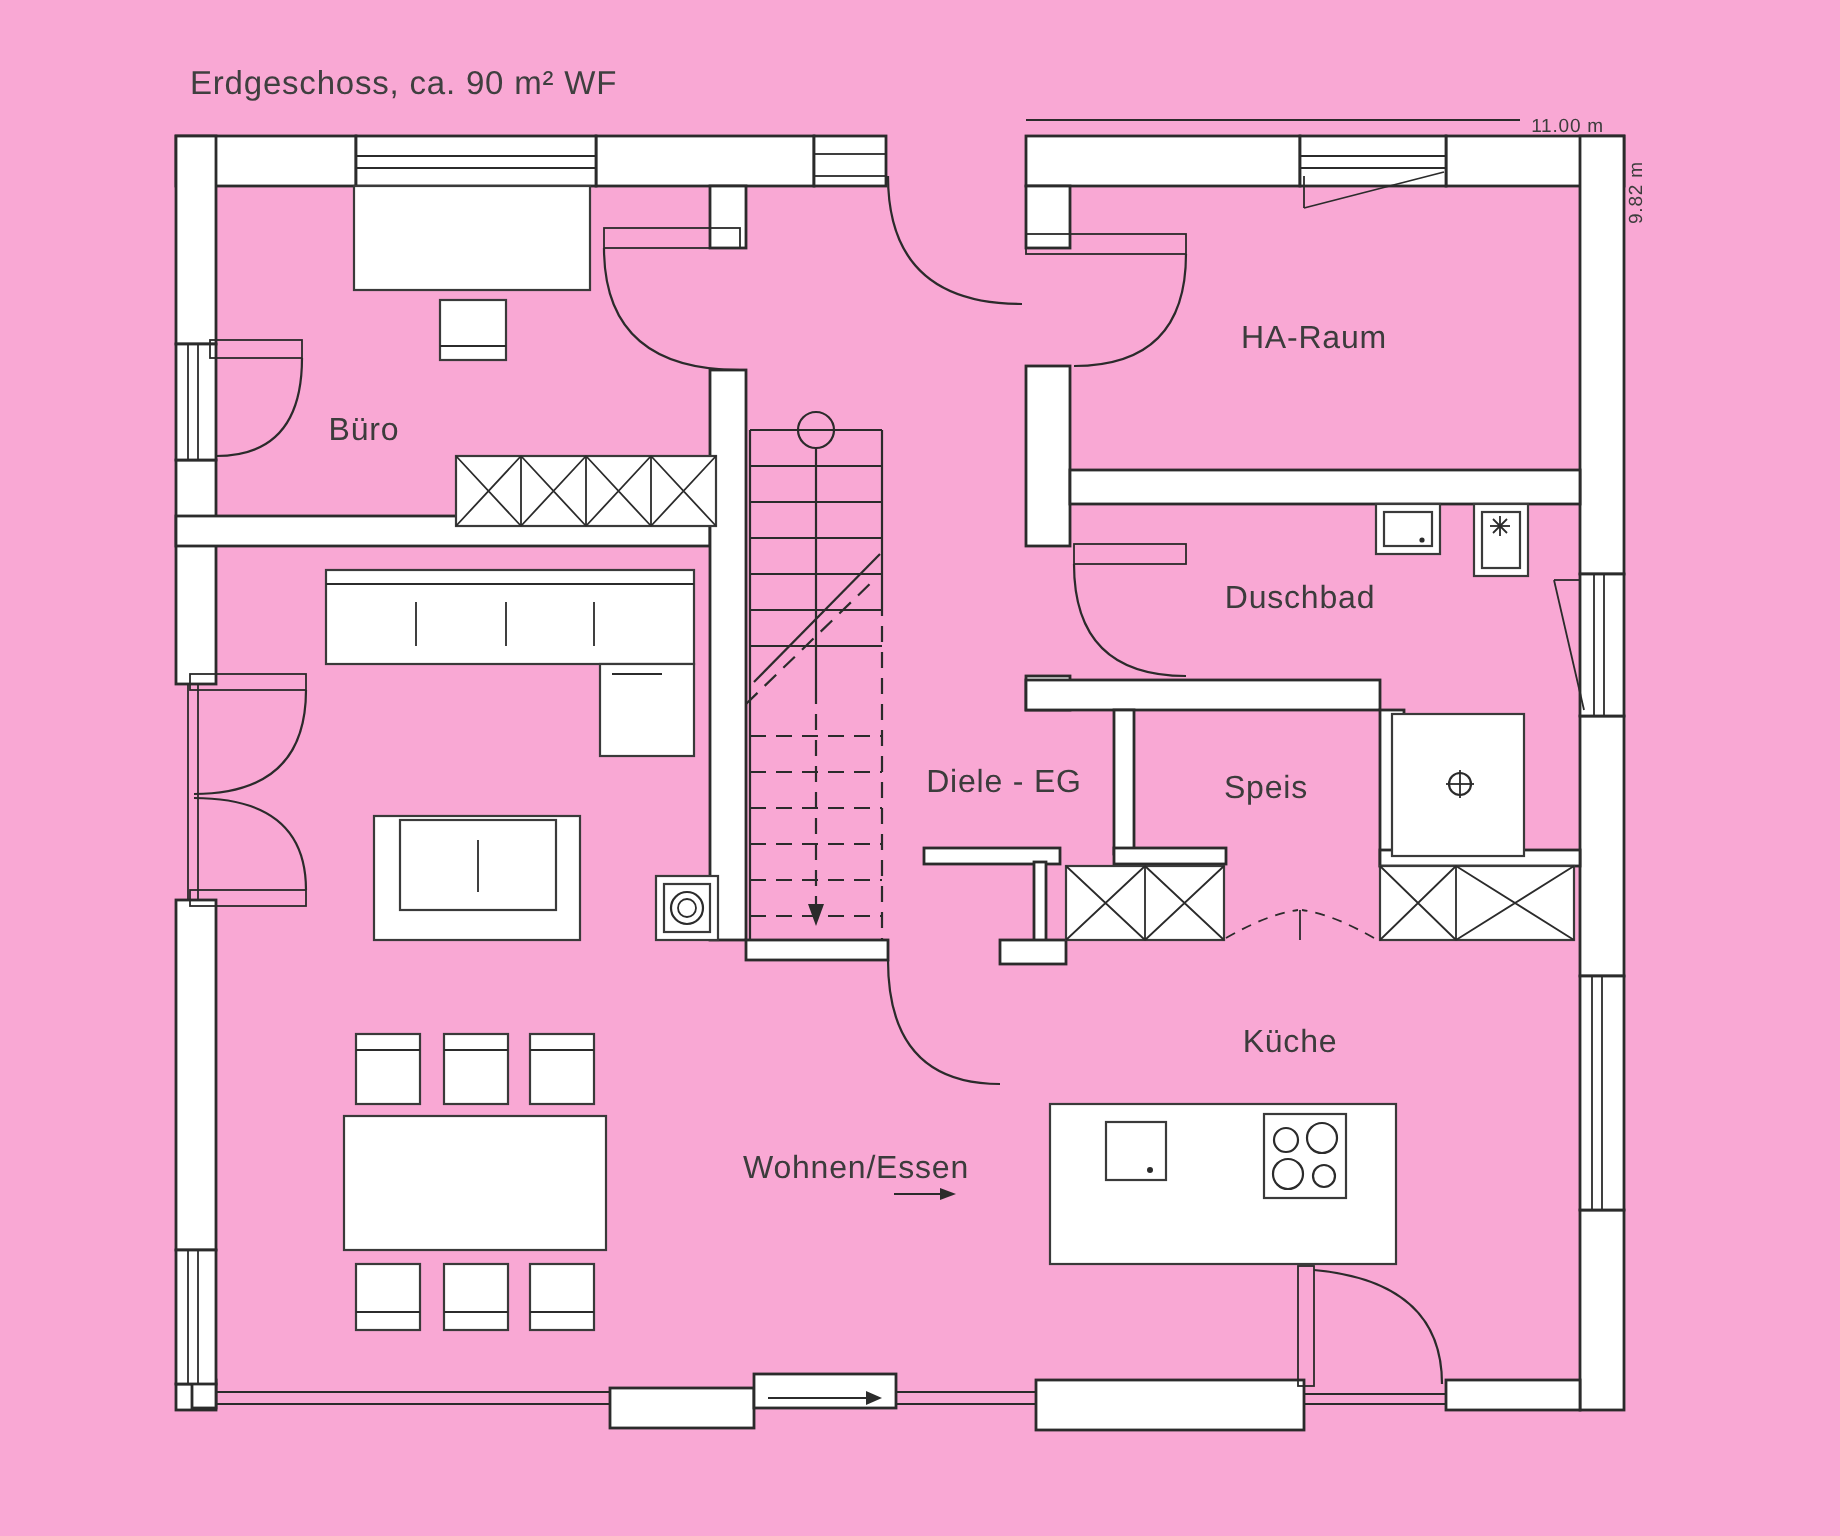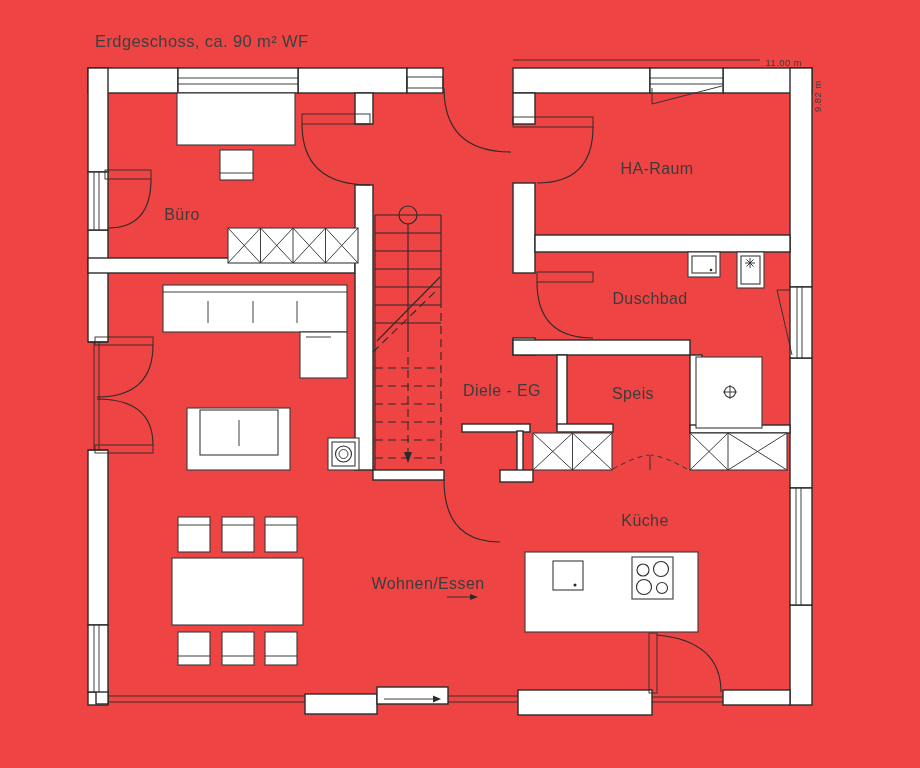--- a/index.html
+++ b/index.html
@@ -1,16 +1,16 @@
 <!DOCTYPE html>
 <html><head>
 <meta charset="utf-8">
 <style>
   html,body { margin:0; padding:0; background:#ffffff; }
-  .page { width:920px; height:768px; background:#ef4444; position:relative; overflow:hidden; }
+  .page { width:920px; height:768px; background:#f9a8d4; position:relative; overflow:hidden; }
   svg { display:block; }
   .wall  { fill:#ffffff; stroke:#2b2b2b; stroke-width:1.4; }
   .ln    { fill:none; stroke:#2b2b2b; stroke-width:1.1; }
   .thin  { stroke-width:0.9; }
   .furn  { fill:#ffffff; stroke:#3a3a3a; stroke-width:1.1; }
   .dash  { stroke-dasharray:8 5; }
   .sdash { stroke-dasharray:5 4; }
   .dot   { fill:#2b2b2b; stroke:none; }
   text   { font-family:"Liberation Sans","DejaVu Sans",sans-serif; fill:#3c3c3c; letter-spacing:0.4px; }
   .room-label { font-size:16px; text-anchor:middle; }

